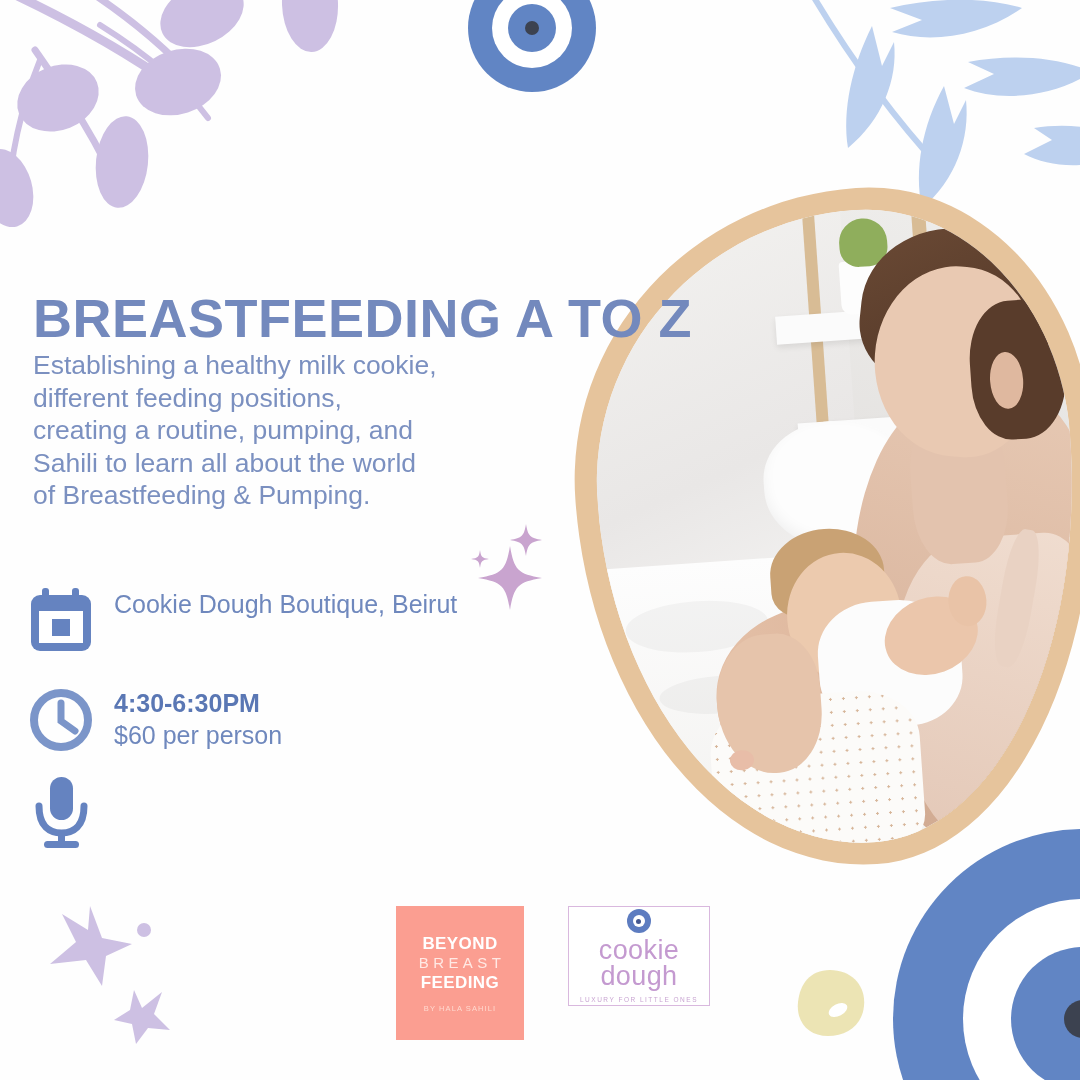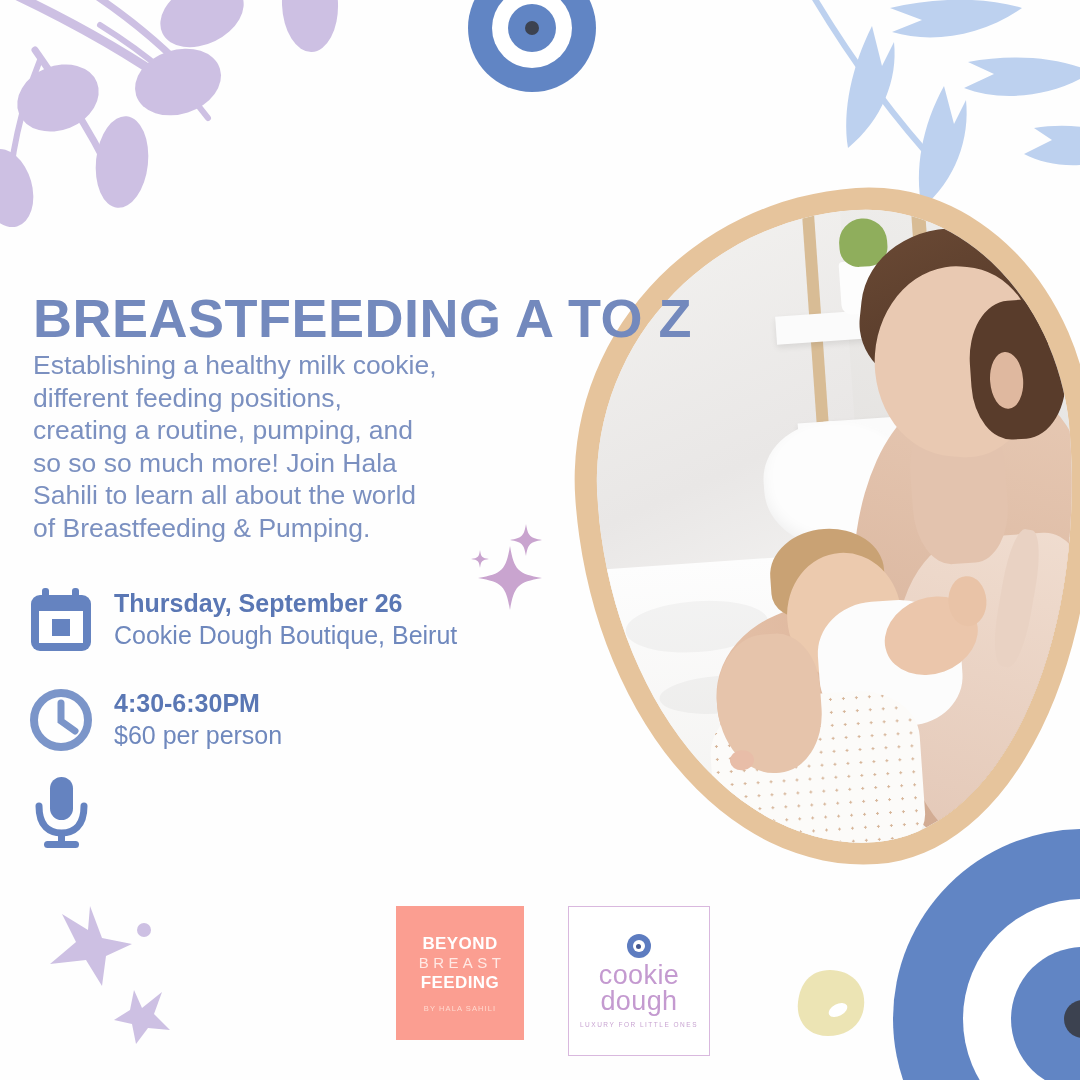--- a/index.html
+++ b/index.html
@@ -138,21 +138,21 @@
     background:#fb9e91; display:flex; align-items:center; justify-content:center;
   }
   #logo-bbf .stack { text-align:center; color:#ffffff; }
   .bbf-1 { font-size:17px; font-weight:bold; letter-spacing:0.4px; line-height:19px; }
   .bbf-2 { font-size:15px; font-weight:400; letter-spacing:4.4px; line-height:20px;
     color:#ffe9e4; text-indent:4px; }
   .bbf-3 { font-size:17px; font-weight:bold; letter-spacing:0.4px; line-height:19px; }
   .bbf-4 { font-size:7.5px; letter-spacing:1.1px; color:#ffd9cf; margin-top:12px; }
 
   #logo-cd {
-    position:absolute; left:568px; top:906px; width:142px; height:150px;
+    position:absolute; left:568px; top:906px; width:142px; height:100px;
     background:#ffffff; border:1.4px solid #d9b8de;
     display:flex; align-items:center; justify-content:center;
   }
   #logo-cd .stack { text-align:center; }
   .cd-eye { width:24px; height:24px; margin:0 auto 4px; border-radius:50%;
     background:#5d7cc0; display:flex; align-items:center; justify-content:center; }
   .cd-eye i { width:12px; height:12px; border-radius:50%; background:#ffffff;
     display:flex; align-items:center; justify-content:center; }
   .cd-eye i b { width:5px; height:5px; border-radius:50%; background:#44578f; }
   .cd-1, .cd-2 { font-size:27px; color:#c49ad0; line-height:26px; letter-spacing:0.4px; }
@@ -268,35 +268,33 @@
       </div>
     </div>
   </div>
 
   <div id="title">BREASTFEEDING A TO Z</div>
 
   <div id="body-copy">
     <span>Establishing a healthy milk cookie,</span>
     <span>different feeding positions,</span>
     <span>creating a routine, pumping, and</span>
-    <span>so so so much more! Join Hala</span>
     <span>Sahili to learn all about the world</span>
     <span>of Breastfeeding &amp; Pumping.</span>
   </div>
 
   <div class="row" id="row-date">
     <svg class="icon" width="62" height="64" viewBox="0 0 62 64">
       <rect x="12" y="0" width="7" height="13" rx="3" fill="#6583c0"></rect>
       <rect x="42" y="0" width="7" height="13" rx="3" fill="#6583c0"></rect>
       <rect x="1" y="7" width="60" height="56" rx="9" fill="#6583c0"></rect>
       <rect x="9" y="23" width="44" height="32" fill="#ffffff"></rect>
       <rect x="22" y="31" width="18" height="17" fill="#6583c0"></rect>
     </svg>
     <div class="txt">
-      <div class="l1">Thursday, September 26</div>
       <div class="l2">Cookie Dough Boutique, Beirut</div>
     </div>
   </div>
 
   <div class="row" id="row-time">
     <svg class="icon" width="62" height="64" viewBox="0 0 62 64">
       <circle cx="31" cy="32" r="27" fill="none" stroke="#7b95c9" stroke-width="8"></circle>
       <path d="M31 15 L31 33 L45 43" fill="none" stroke="#7b95c9" stroke-width="7" stroke-linecap="round"></path>
     </svg>
     <div class="txt">

